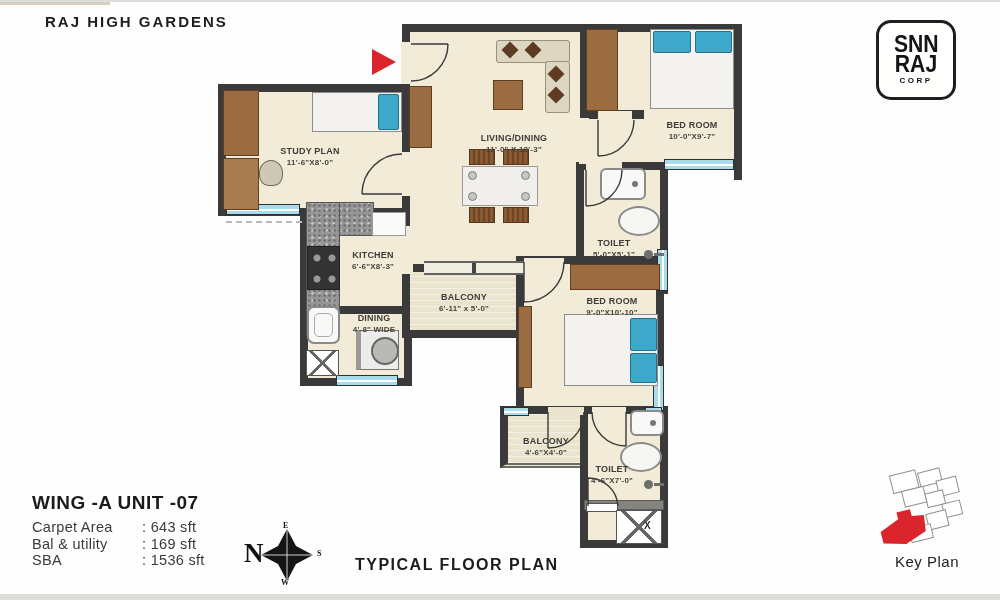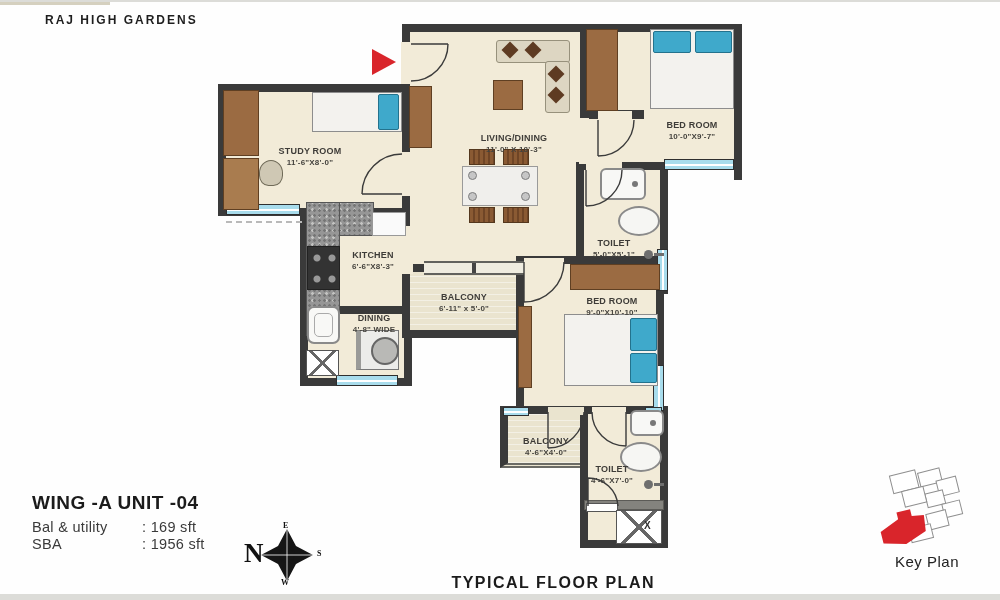--- a/index.html
+++ b/index.html
@@ -61,49 +61,54 @@
   
   .arrowR{width:0;height:0;border-top:13px solid transparent;border-bottom:13px solid transparent;
           border-left:24px solid #d9252b;z-index:6;}
   
   .wlabel{z-index:6;font-weight:700;font-size:9px;line-height:1.3;color:#3e3c38;text-align:center;
           white-space:nowrap;transform:translateX(-50%);letter-spacing:.2px;}
   .wlabel .rdims{display:block;font-weight:700;font-size:8px;color:#46443f;}
   .wlabel .rname{display:block;}
   .shaftX{z-index:6;font-size:10px;font-weight:700;color:#333;}
   
-  .projTitle{position:absolute;left:45px;top:13px;font-size:12px;font-weight:700;letter-spacing:2px;color:#1e1e1e;}
+  .projTitle{position:absolute;left:45px;top:13px;font-size:15px;font-weight:700;letter-spacing:2px;color:#1e1e1e;}
   .logo{position:absolute;left:876px;top:20px;width:74px;height:74px;border:3px solid #1f1f1f;border-radius:15px;
         background:#fffffe;display:flex;flex-direction:column;align-items:center;justify-content:center;z-index:6;}
   .logo .l1{font-size:23px;font-weight:800;line-height:.85;letter-spacing:0;color:#141414;transform:scaleX(.92);}
   .logo .l3{font-size:8px;font-weight:700;letter-spacing:2.5px;color:#141414;margin-top:2px;}
   .infoBlock{position:absolute;left:32px;top:492px;color:#2f2f2f;z-index:6;}
   .infoBlock .utitle{font-size:19px;font-weight:800;letter-spacing:.5px;color:#1b1b1b;margin-bottom:5px;}
   .irow{display:flex;font-size:14.5px;line-height:16.5px;letter-spacing:.3px;color:#3a3a3a;}
   .irow .lab{flex:0 0 110px;}
-  .planType{position:absolute;left:355px;top:574px;width:300px;text-align:right;font-size:16px;font-weight:800;
+  .planType{position:absolute;left:355px;top:556px;width:300px;text-align:left;font-size:16px;font-weight:800;
             letter-spacing:1.5px;color:#1b1b1b;z-index:6;}
   .kpLabel{position:absolute;left:868px;top:553px;width:118px;text-align:center;font-size:15px;color:#222;
            letter-spacing:.5px;z-index:6;}
   .compN{position:absolute;left:244px;top:538px;font-family:"Liberation Serif",serif;font-size:27px;font-weight:800;color:#111;z-index:6;}
   .compE{position:absolute;left:283px;top:521px;font-family:"Liberation Serif",serif;font-size:8px;font-weight:700;color:#111;z-index:7;}
   .compS{position:absolute;left:317px;top:549px;font-family:"Liberation Serif",serif;font-size:8px;font-weight:700;color:#111;z-index:7;}
   .compW{position:absolute;left:281px;top:578px;font-family:"Liberation Serif",serif;font-size:8px;font-weight:700;color:#111;z-index:7;}
   .edge{position:absolute;left:0;width:1000px;background:#dcdcd8;z-index:8;}
   svg.overlay{position:absolute;left:0;top:0;z-index:7;pointer-events:none;}
 </style>
 </head>
 <body>
 
 <div id="stage">
 
   <div class="edge" style="top:0;height:2px"></div>
   <div class="edge" style="top:594px;height:6px"></div>
 
   <div class="projTitle">RAJ HIGH GARDENS</div>
+  <div class="logo">
+    <span class="l1">SNN</span>
+    <span class="l1">RAJ</span>
+    <span class="l3">CORP</span>
+  </div>
 
   <div class="room" style="left:300px;top:196px;width:112px;height:118px"></div>
   <div class="room" style="left:300px;top:306px;width:112px;height:80px"></div>
   <div class="room" style="left:218px;top:84px;width:192px;height:132px"></div>
   <div class="room balc" style="left:402px;top:256px;width:126px;height:82px"></div>
   <div class="room" style="left:402px;top:24px;width:186px;height:248px"></div>
   <div class="room" style="left:580px;top:24px;width:162px;height:146px"></div>
   <div class="room" style="left:576px;top:162px;width:92px;height:132px"></div>
   <div class="room" style="left:516px;top:256px;width:148px;height:158px"></div>
   <div class="room balc railb" style="left:500px;top:406px;width:88px;height:62px"></div>
@@ -201,21 +206,21 @@
       <path d="M598,156 A36,36 0 0 0 634,120 M598,120 L598,156"></path>
       <path d="M586,206 A36,36 0 0 0 622,170 M586,170 L586,206"></path>
       <path d="M524,302 A40,40 0 0 0 564,262 M524,262 L524,302"></path>
       <path d="M548,448 A36,36 0 0 0 584,412 M548,412 L548,448"></path>
       <path d="M626,446 A34,34 0 0 1 592,412 M626,412 L626,446"></path>
       <path d="M588,478 A30,30 0 0 1 618,506 M588,478 L588,506"></path>
     </g>
   </svg>
 
   <div class="wlabel" style="left:310px;top:146px">
-    <span class="rname">STUDY ROOM</span>
+    <span class="rname">STUDY PLAN</span>
     <span class="rdims">11'-6"X8'-0"</span>
   </div>
   <div class="wlabel" style="left:514px;top:133px">
     <span class="rname">LIVING/DINING</span>
     <span class="rdims">11'-0" X 18'-3"</span>
   </div>
   <div class="wlabel" style="left:692px;top:120px">
     <span class="rname">BED ROOM</span>
     <span class="rdims">10'-0"X9'-7"</span>
   </div>
@@ -242,28 +247,32 @@
   <div class="wlabel" style="left:546px;top:436px">
     <span class="rname">BALCONY</span>
     <span class="rdims">4'-6"X4'-0"</span>
   </div>
   <div class="wlabel" style="left:612px;top:464px">
     <span class="rname">TOILET</span>
     <span class="rdims">4'-6"X7'-0"</span>
   </div>
 
   <div class="infoBlock">
-    <div class="utitle">WING -A  UNIT -04</div>
+    <div class="utitle">WING -A  UNIT -07</div>
+    <div class="irow">
+      <span class="lab">Carpet Area</span>
+      <span class="val">: 643 sft</span>
+    </div>
     <div class="irow">
       <span class="lab">Bal &amp; utility</span>
       <span class="val">: 169 sft</span>
     </div>
     <div class="irow">
       <span class="lab">SBA</span>
-      <span class="val">: 1956 sft</span>
+      <span class="val">: 1536 sft</span>
     </div>
   </div>
 
   <div class="compN">N</div>
   <div class="compE">E</div>
   <div class="compS">S</div>
   <div class="compW">W</div>
   <svg class="overlay" style="left:258px;top:526px" width="58" height="58" viewBox="0 0 58 58">
     <polygon points="29,3 38,20 55,29 38,38 29,55 20,38 3,29 20,20" fill="#151515"></polygon>
     <circle cx="29" cy="29" r="7.5" fill="none" stroke="#151515" stroke-width="1.5"></circle>

